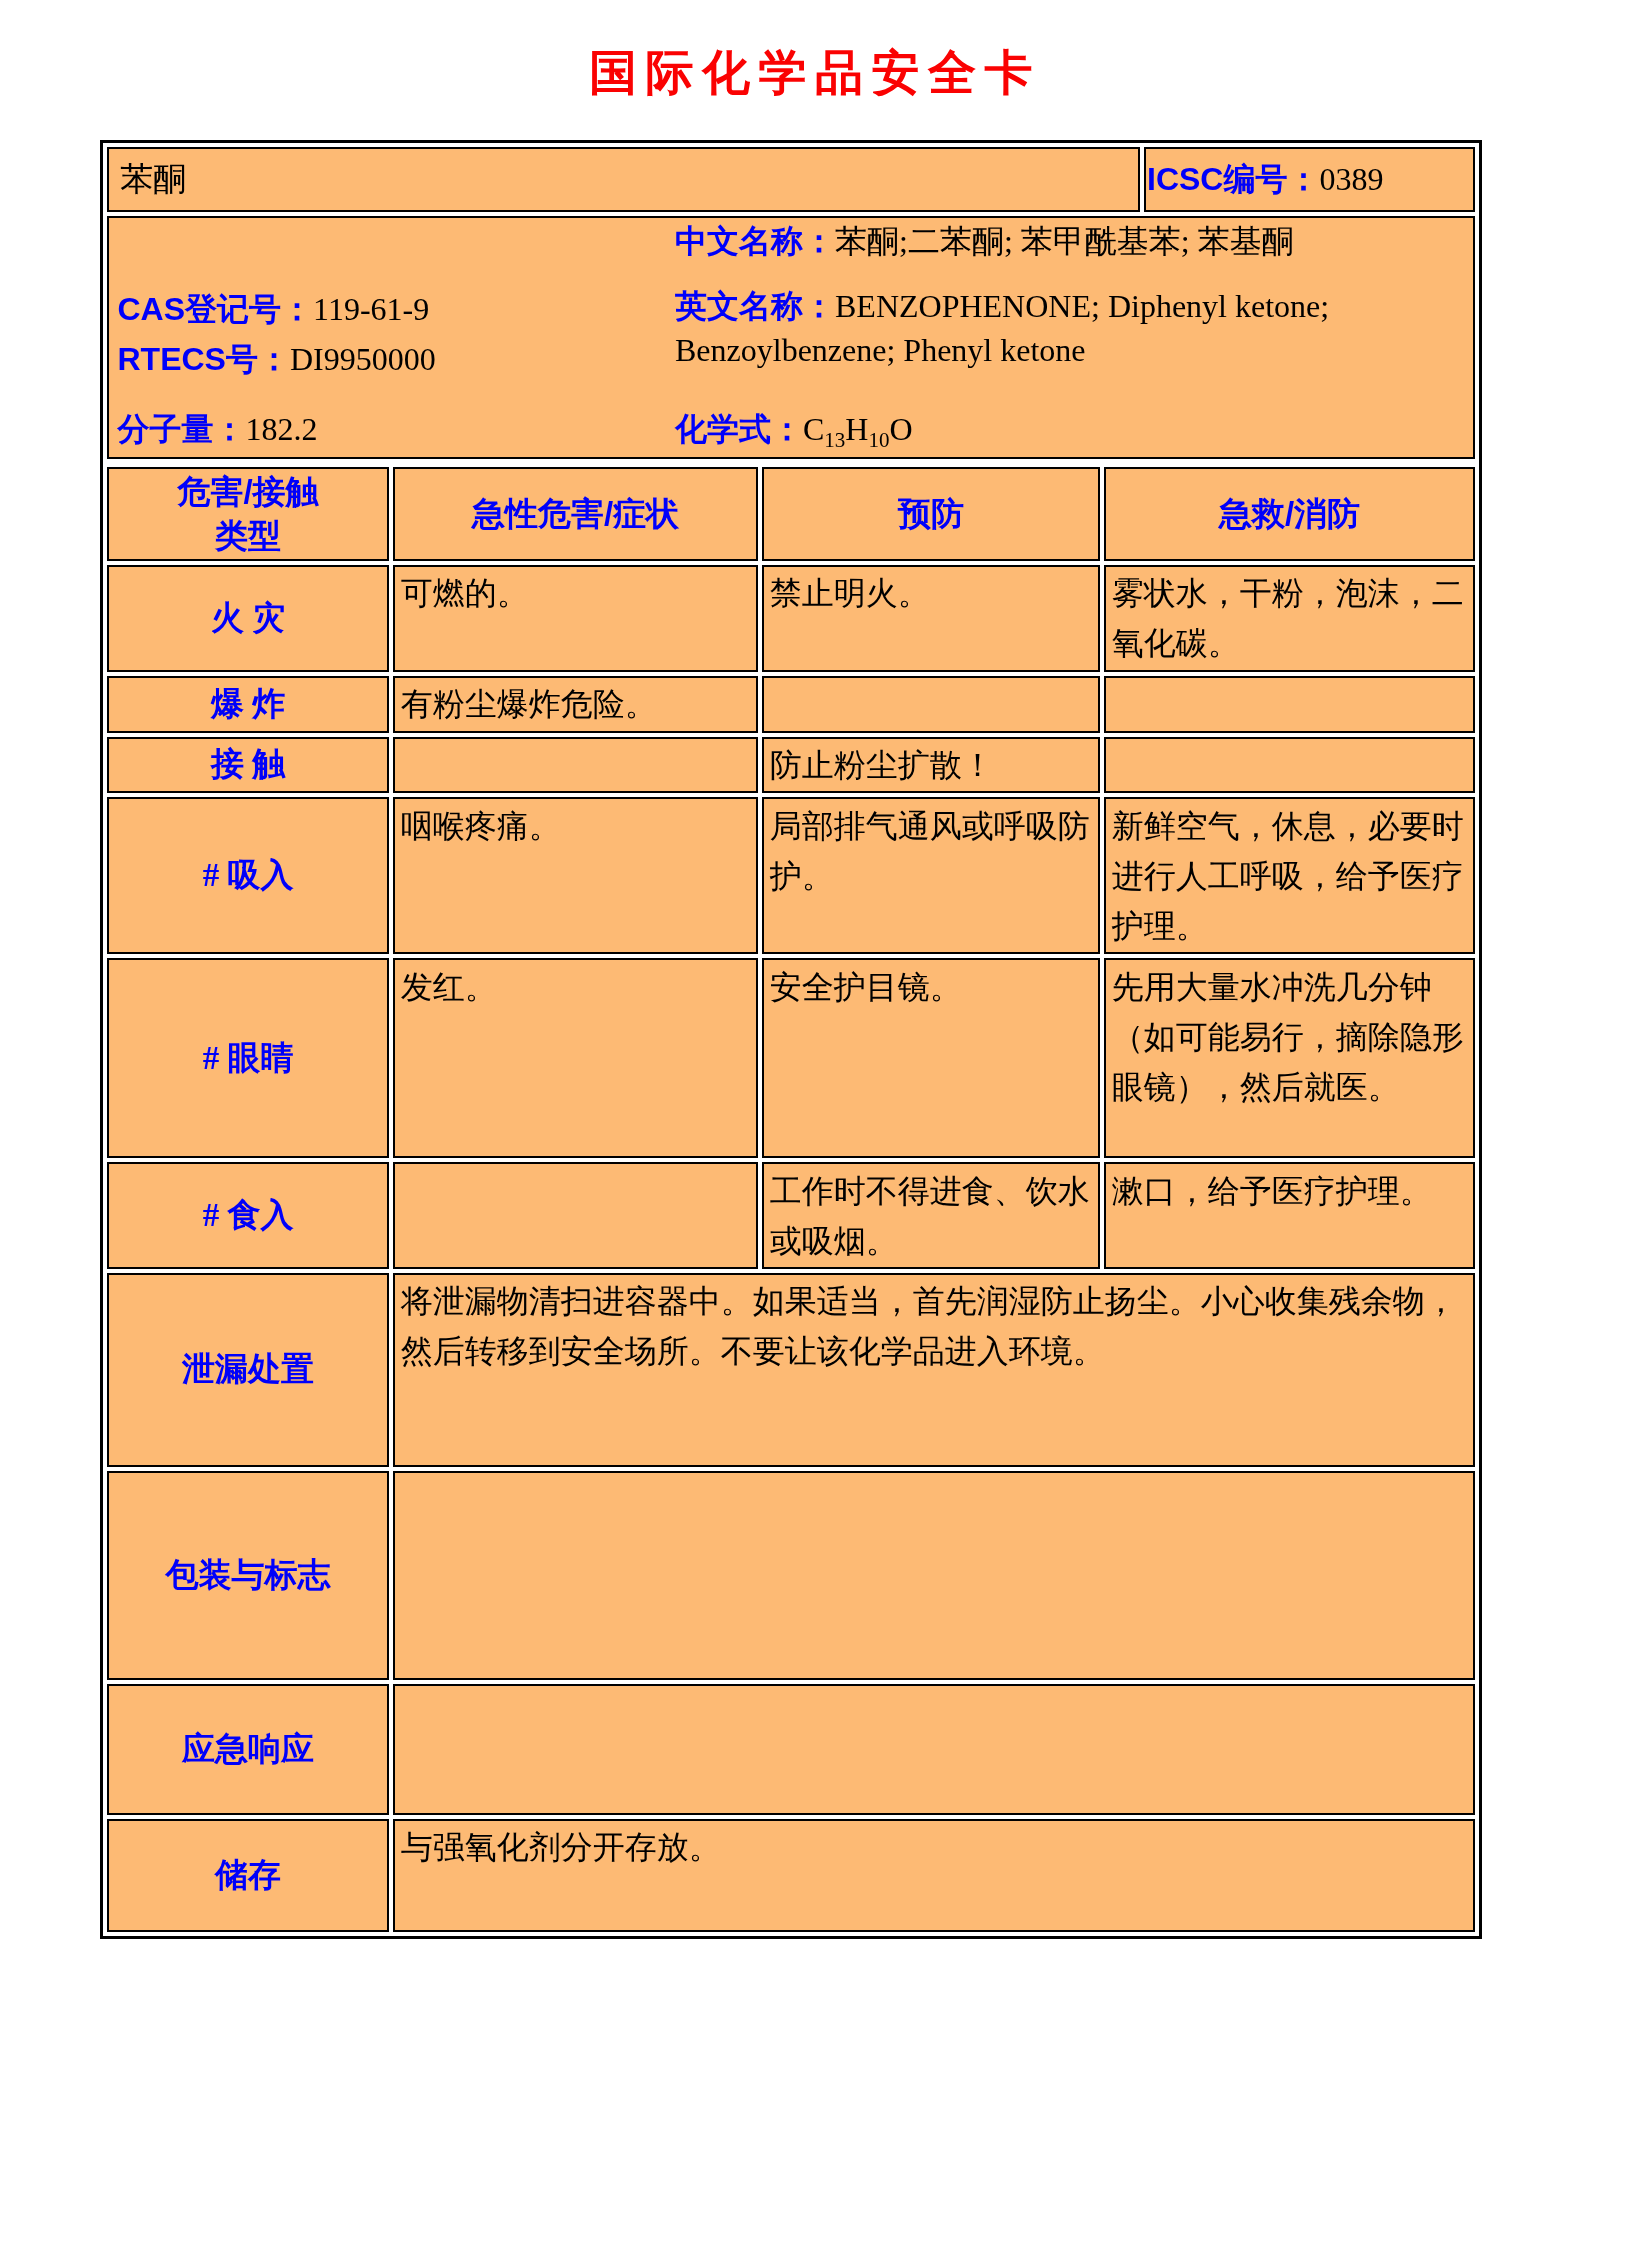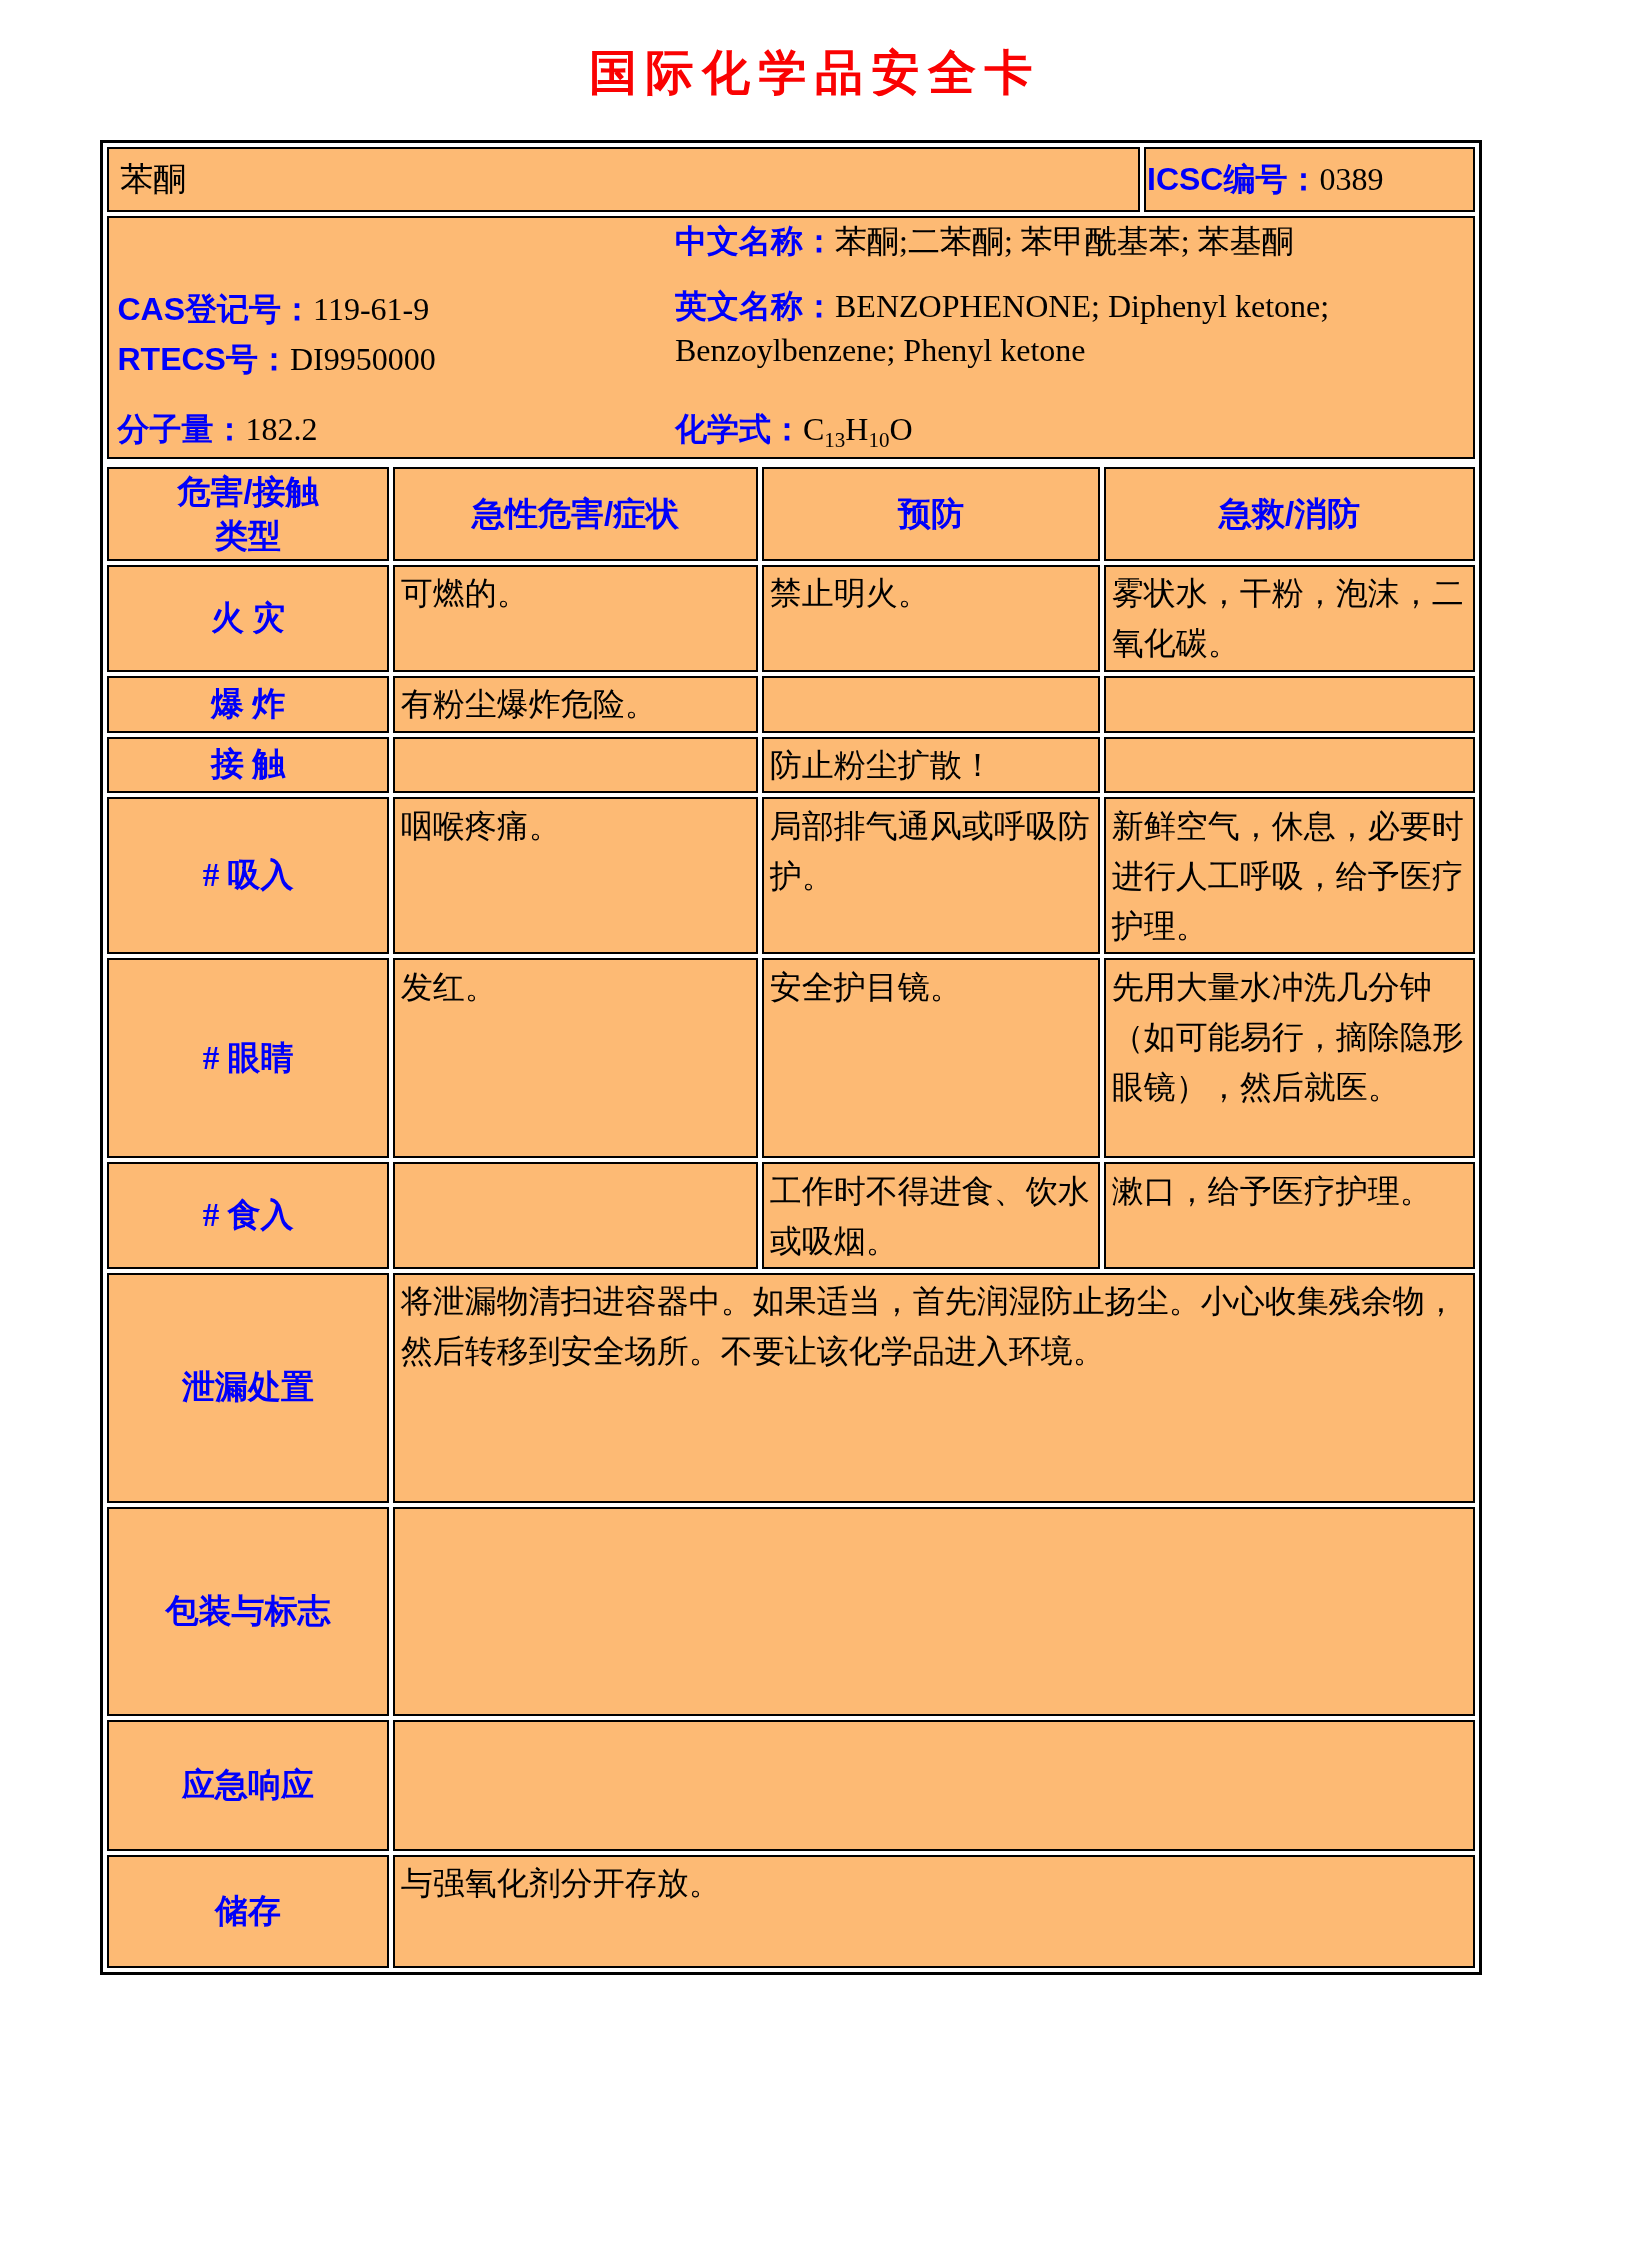--- a/index.html
+++ b/index.html
@@ -96,21 +96,21 @@
     text-align:left;
   }
   .r-hd th{height:85px;}
   .r0 td{height:99px;}
   .r1 td{height:54px;}
   .r2 td{height:45px;}
   .r3 td{height:151px;}
   .r4 td{height:47px;}
   .r5 td{height:200px;}
   .r6 td{height:100px;}
-  .s0 td{height:230px;}
+  .s0 td{height:194px;}
   .s1 td{height:209px;}
   .s2 td{height:131px;margin-left:29px;}
   .s3 td{height:113px;}
 </style>
 </head>
 <body>
 
 <div class="page">
 
   <h1 class="title">国际化学品安全卡</h1>

